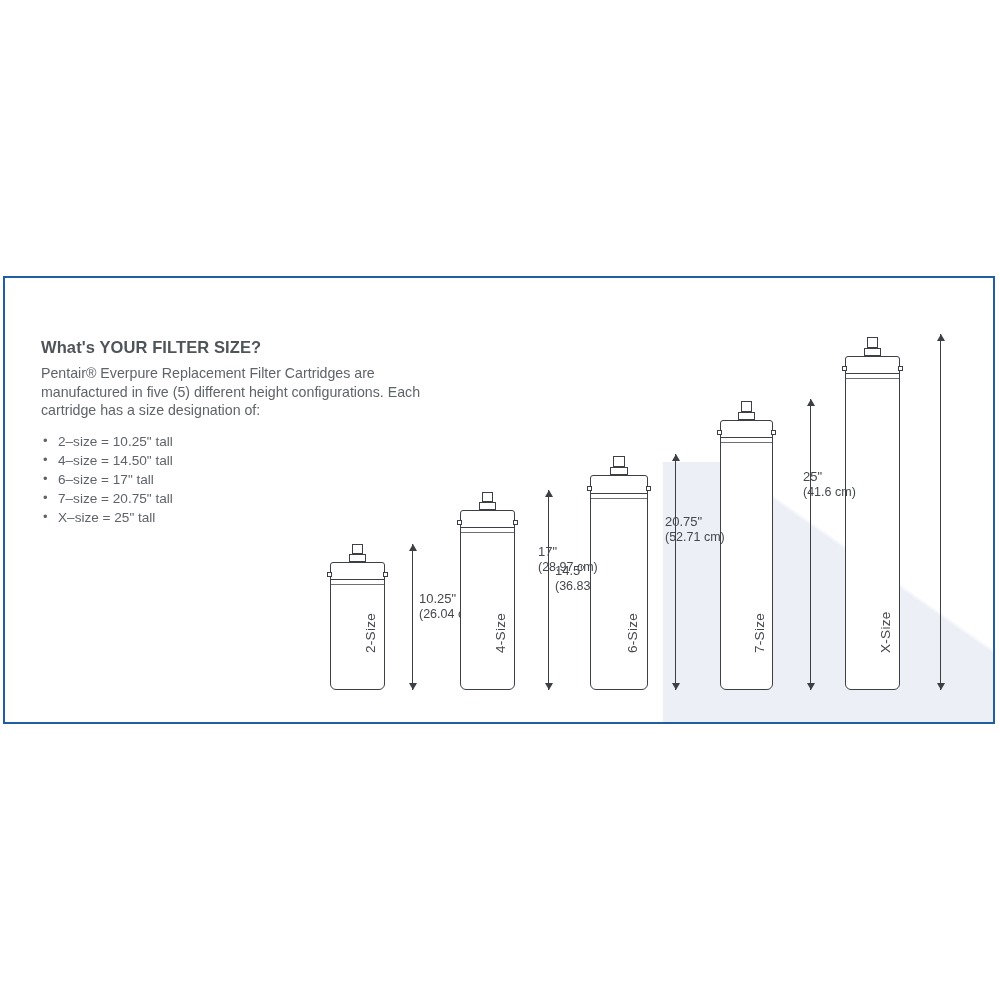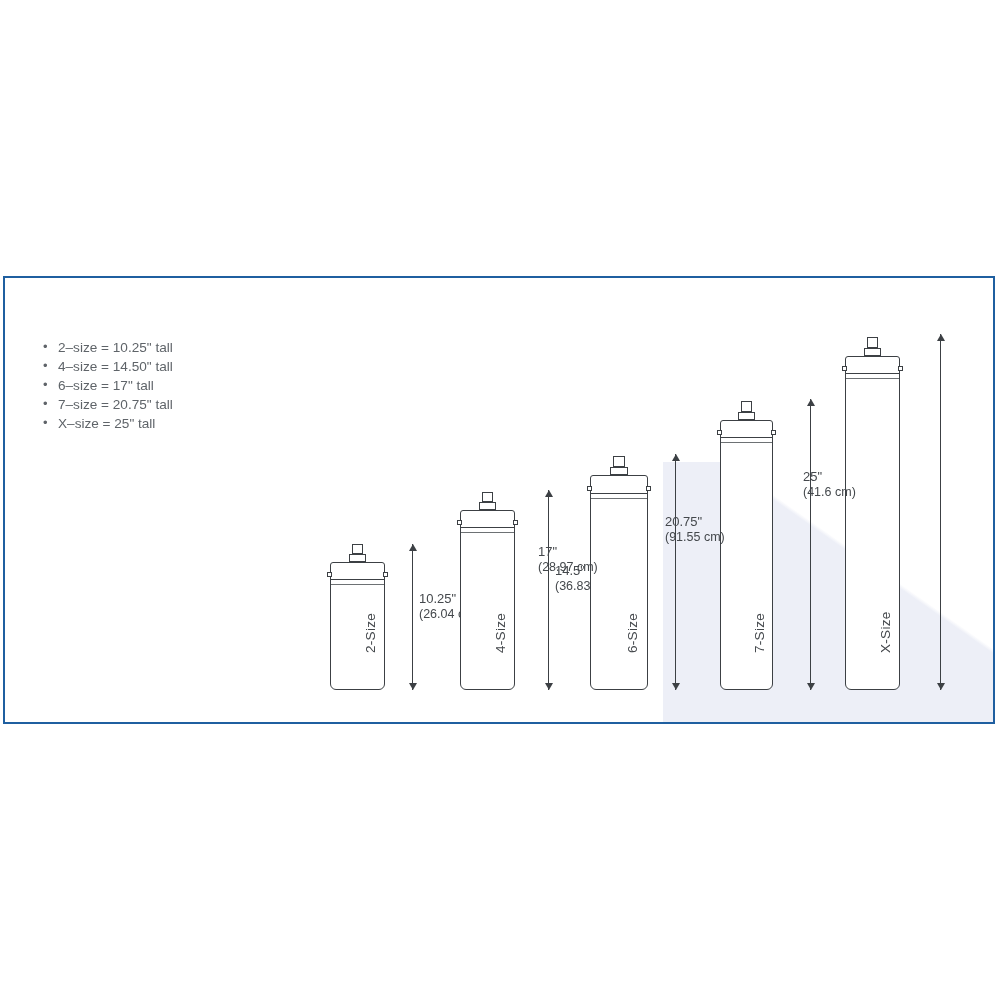--- a/index.html
+++ b/index.html
@@ -189,20 +189,22 @@
 </style>
 </head>
 <body>
 
 <div id="stage">
 
   <div class="panel">
     <div class="wedge"></div>
 
     <div class="textblock">
+      <div class="headline">What's YOUR FILTER SIZE?</div>
+      <p class="para">Pentair® Everpure Replacement Filter Cartridges are manufactured in five (5) different height configurations. Each cartridge has a size designation of:</p>
       <ul class="bullets">
         <li>2–size = 10.25" tall</li>
         <li>4–size = 14.50" tall</li>
         <li>6–size = 17" tall</li>
         <li>7–size = 20.75" tall</li>
         <li>X–size = 25" tall</li>
       </ul>
     </div>
 
     <div class="filters">
@@ -280,21 +282,21 @@
         <div class="neck" style="left:18px; bottom:270px; width:17px; height:8px;"></div>
         <div class="nozzle" style="left:21px; bottom:278px; width:11px; height:11px;"></div>
         <div class="cart-label" style="left:32px; bottom:22px;">7-Size</div>
 
         <div class="dimline" style="left:90px; bottom:0px; height:291px;">
           <div class="arrow up"></div>
           <div class="arrow down"></div>
         </div>
         <div class="dimtext" style="left:-55px; bottom:145px;">
           <div>20.75"</div>
-          <div class="cm">(91.55 cm)</div>
+          <div class="cm">(52.71 cm)</div>
         </div>
       </div>
 
       <div class="filter" style="left:840px; bottom:32px; width:125px; height:380px;">
         <div class="cart-body" style="width:55px; height:334px;">
           <div class="band" style="top:16px;"></div>
           <div class="band2" style="top:21px;"></div>
         </div>
         <div class="tab" style="left:-3px; bottom:319px;"></div>
         <div class="tab" style="left:53px; bottom:319px;"></div>

